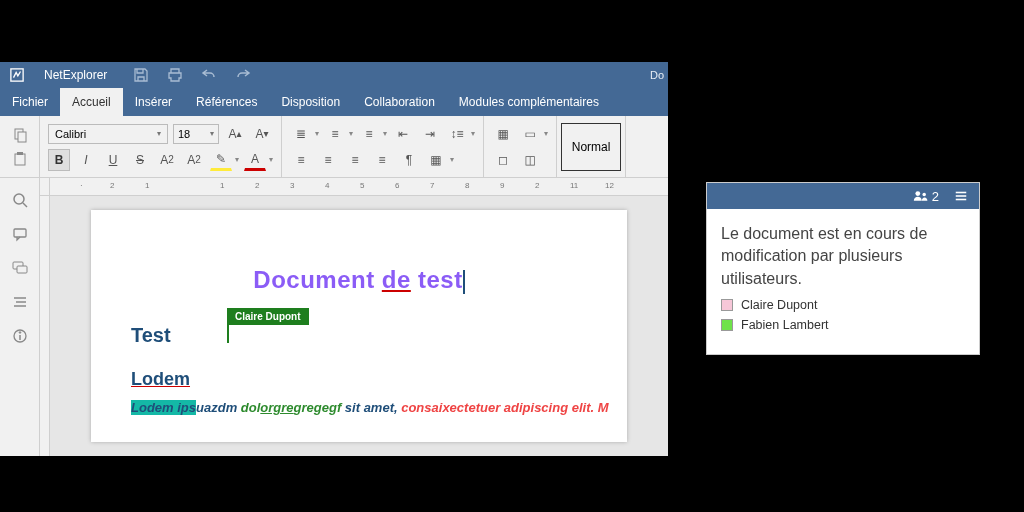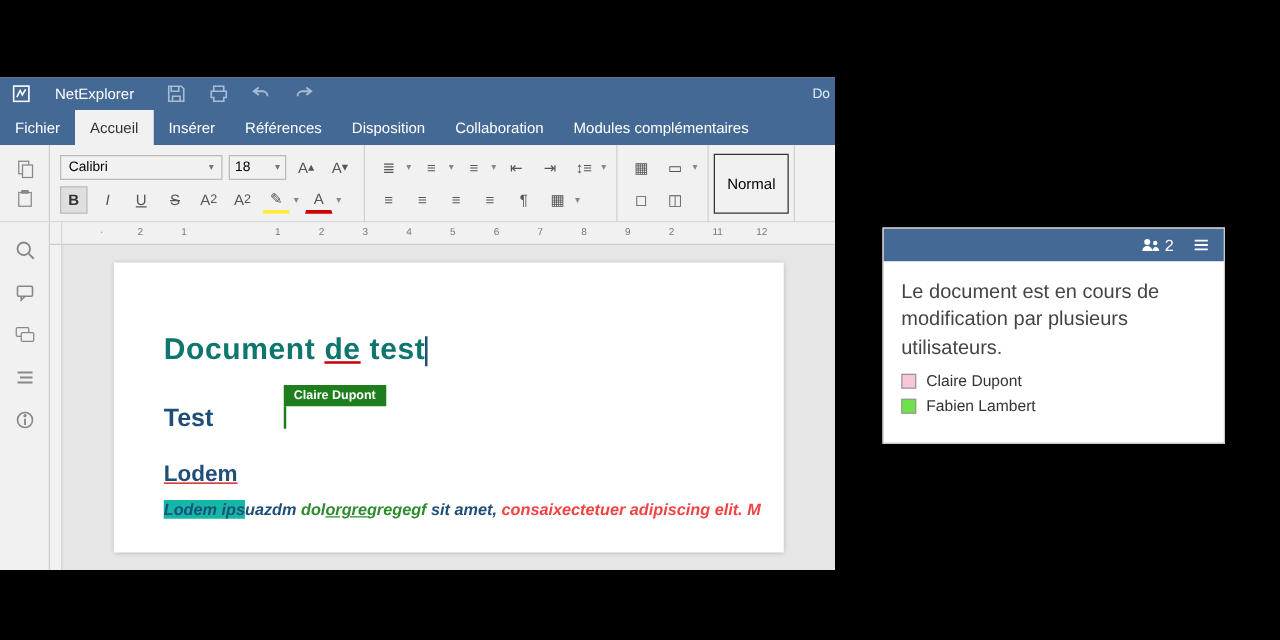--- a/index.html
+++ b/index.html
@@ -18,21 +18,21 @@
 .menubar { background: #446995; height: 28px; display: flex; align-items: center; color: #fff; font-size: 12px; }
 .menubar .mitem { padding: 0 12px; height: 100%; display: flex; align-items: center; cursor: pointer; }
 .menubar .mitem.active { background: #f1f1f1; color: #333; }
 
 .ribbon { background: #f1f1f1; border-bottom: 1px solid #cfcfcf; height: 62px; display: flex; }
 .ribbon-left { width: 40px; border-right: 1px solid #cfcfcf; display: flex; flex-direction: column; align-items: center; justify-content: center; gap: 8px; }
 .ribbon-left svg { width: 16px; height: 16px; fill: #888; }
 .ribbon-groups { display: flex; }
 .rgroup { border-right: 1px solid #cfcfcf; padding: 4px 8px; display: flex; flex-direction: column; justify-content: center; gap: 4px; }
 .rrow { display: flex; align-items: center; gap: 5px; }
-.font-name { width: 130px; height: 20px; border: 1px solid #bbb; font-size: 11px; padding: 0 6px; display: flex; align-items: center; justify-content: space-between; }
+.font-name { width: 120px; height: 20px; border: 1px solid #bbb; font-size: 11px; padding: 0 6px; display: flex; align-items: center; justify-content: space-between; }
 .font-name .chev, .font-size .chev { font-size: 8px; color:#777; }
 .font-size { width: 46px; height: 20px; border: 1px solid #bbb; font-size: 11px; padding: 0 4px; display: flex; align-items: center; justify-content: space-between; }
 .ibtn { width: 22px; height: 22px; display: flex; align-items: center; justify-content: center; font-size: 12px; color: #555; border:1px solid transparent; }
 .ibtn.bold { background:#dfdfdf; border:1px solid #bbb; font-weight:bold; color:#333; }
 .ibtn.hl { border-bottom: 3px solid #ffeb3b; height:22px; }
 .ibtn.fc { border-bottom: 3px solid #c00; height:22px; }
 .small-chev { font-size:8px; color:#888; margin-left:-2px; }
 .stylebox { width:60px; height:48px; border:1px solid #333; display:flex; align-items:center; justify-content:center; font-size:12px; margin:6px 4px; }
 
 .workarea { display: flex; height: 278px; }
@@ -41,21 +41,21 @@
 
 .ruler-corner { width:10px; height:18px; background:#f1f1f1; border-bottom:1px solid #cfcfcf; border-right:1px solid #cfcfcf; }
 .doc-wrap { flex:1; display:flex; flex-direction:column; background:#e6e6e6; position:relative; }
 .hruler-row { display:flex; height:18px; }
 .hruler { flex:1; background:#f1f1f1; border-bottom:1px solid #cfcfcf; position:relative; font-size:8px; color:#777; }
 .hruler .tick { position:absolute; top:3px; }
 .body-row { display:flex; flex:1; }
 .vruler { width:10px; background:#f1f1f1; border-right:1px solid #cfcfcf; }
 .page-scroll { flex:1; overflow:hidden; display:flex; justify-content:center; padding:14px 0; }
 .page { width: 536px; background:#fff; box-shadow:0 0 4px rgba(0,0,0,.25); padding: 56px 40px 10px 40px; position:relative; font-family: Calibri, Arial, sans-serif; }
-.page h1 { color:#0f766e; font-size:24px; font-weight:600; text-align:left; letter-spacing:.5px; }
+.page h1 { color:#8b5cf6; font-size:24px; font-weight:600; text-align:center; letter-spacing:.5px; }
 .page h1 .ul { text-decoration: underline; text-decoration-color:#c00; }
 .cursor-caret { border-right:2px solid #1f4e79; display:inline-block; height:24px; vertical-align:middle; }
 .collab-cursor { position:absolute; left:136px; top:98px; }
 .collab-cursor .flag { background:#1e7e1e; color:#fff; font-size:10px; font-weight:bold; padding:3px 8px; white-space:nowrap; }
 .collab-cursor .stick { width:2px; height:18px; background:#1e7e1e; }
 .page .test { color:#1f4e79; font-size:20px; font-weight:700; margin-top:30px; }
 .page .lodem { color:#1f4e79; font-size:18px; font-weight:700; margin-top:22px; text-decoration:underline; text-decoration-color:#c00; }
 .page p.para { margin-top:10px; font-size:13px; font-style:italic; color:#1f4e79; font-weight:600; white-space:nowrap; }
 .page p.para .hl { background:#14b8a6; }
 .page p.para .gr { color:#2e8b2e; }

